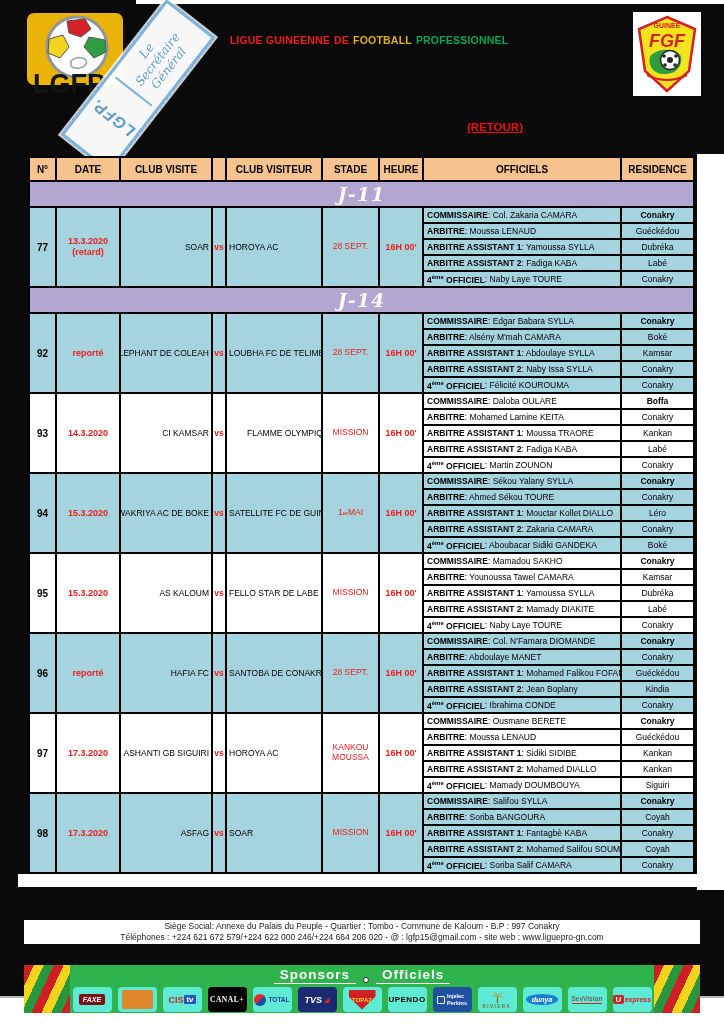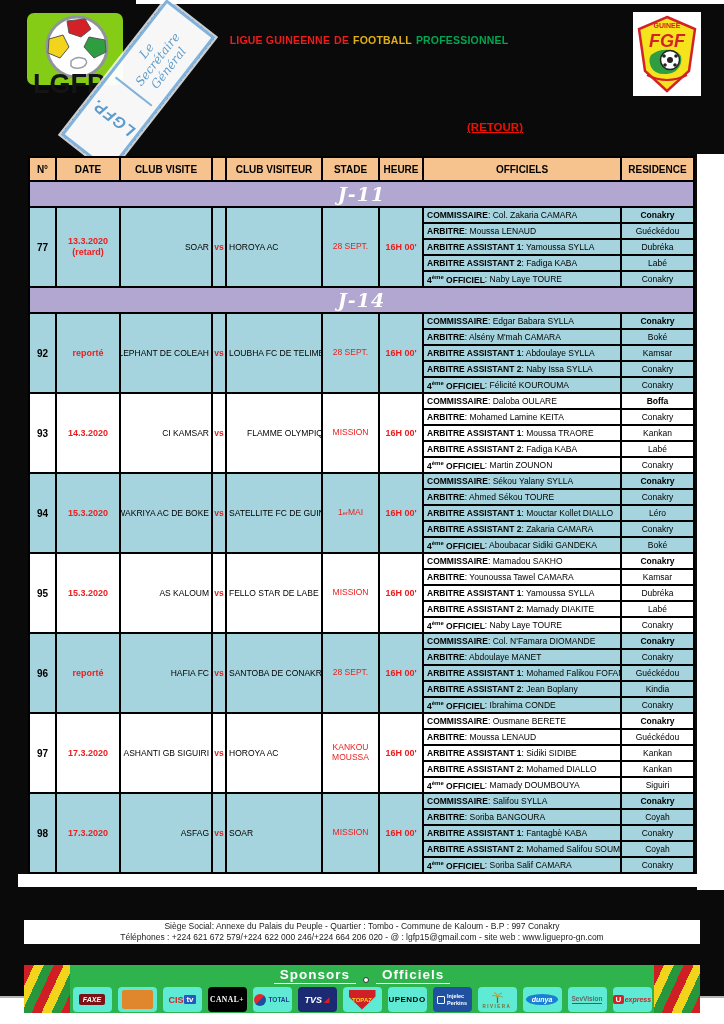--- a/index.html
+++ b/index.html
@@ -2,21 +2,21 @@
 <html><head>
 <meta charset="utf-8">
 <style>
   * { margin:0; padding:0; box-sizing:border-box; }
   html,body { width:724px; height:1024px; background:#ffffff; font-family:"Liberation Sans",sans-serif; }
   body { position:relative; overflow:hidden; }
   .page { position:absolute; left:0; top:0; width:724px; height:998px; background:#0a0a0a; border-bottom:2px solid #b5b5b5; }
   .top-sliver { position:absolute; left:136px; top:0; width:588px; height:4px; background:#fff; }
 
   
-  .lgfp-logo { position:absolute; left:27px; top:13px; width:96px; height:72px; background:#84cc16; border-radius:7px; }
+  .lgfp-logo { position:absolute; left:27px; top:13px; width:96px; height:72px; background:#eab308; border-radius:7px; }
   .fgf-logo { position:absolute; left:633px; top:12px; width:68px; height:84px; background:#fff; display:flex; align-items:center; justify-content:center; }
   .doc-title { position:absolute; left:0; top:34px; width:724px; text-align:center; font-size:10.5px; font-weight:bold; letter-spacing:.2px; }
   .doc-title span { margin:0 2px; }
   .stamp { position:absolute; left:52px; top:55px; width:172px; height:62px; background:rgba(255,255,255,.97); border:3px solid #7fb2dc; transform:rotate(-52deg); display:flex; align-items:center; justify-content:center; gap:7px; box-shadow:0 0 0 2px rgba(255,255,255,.8); }
   .stamp-org { color:#5e9ccb; font-weight:bold; font-size:16px; font-style:italic; transform:rotate(-90deg); letter-spacing:1px; }
   .stamp-div { width:0; height:46px; border-left:2px solid #7fb2dc; }
   .stamp-text { color:#5e9ccb; font-size:12px; font-style:italic; text-align:center; line-height:1.15; font-family:"DejaVu Serif",serif; }
   .retour { position:absolute; left:467px; top:121px; color:#ee1000; font-weight:bold; font-size:11.5px; text-decoration:underline; cursor:pointer; }
 
   

